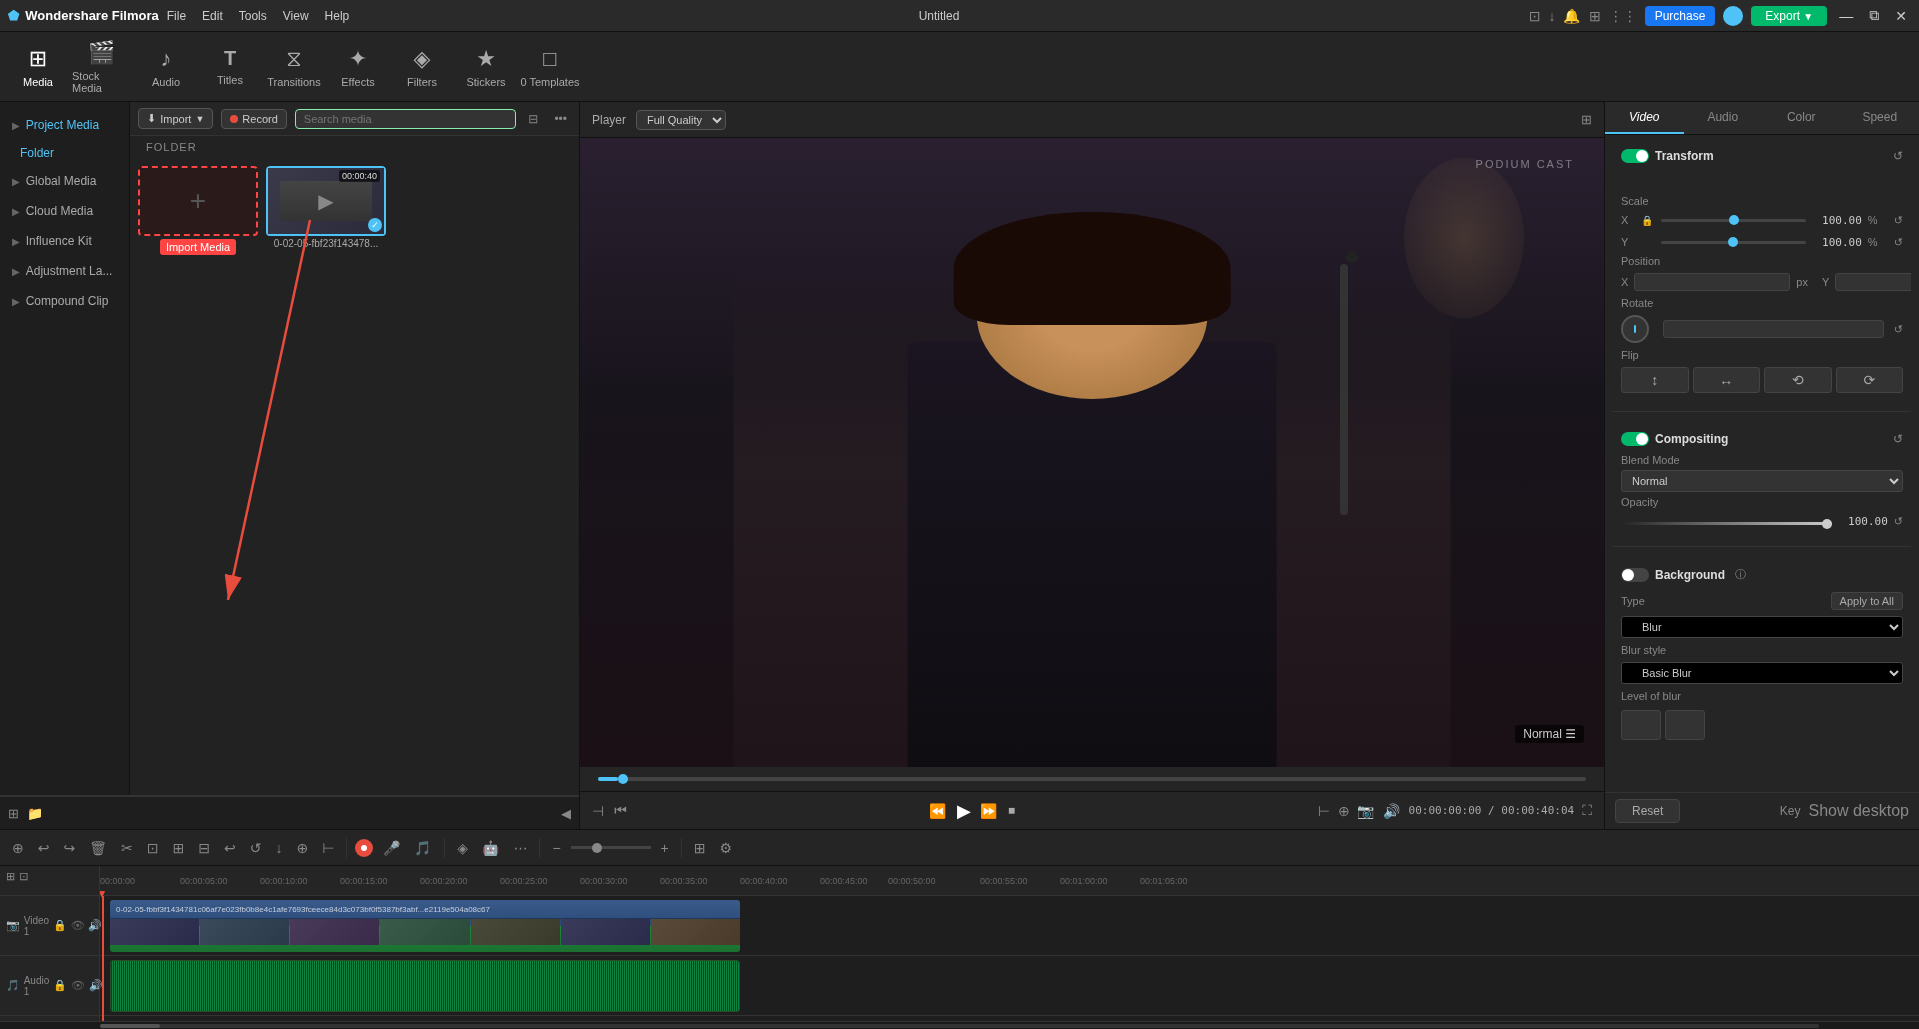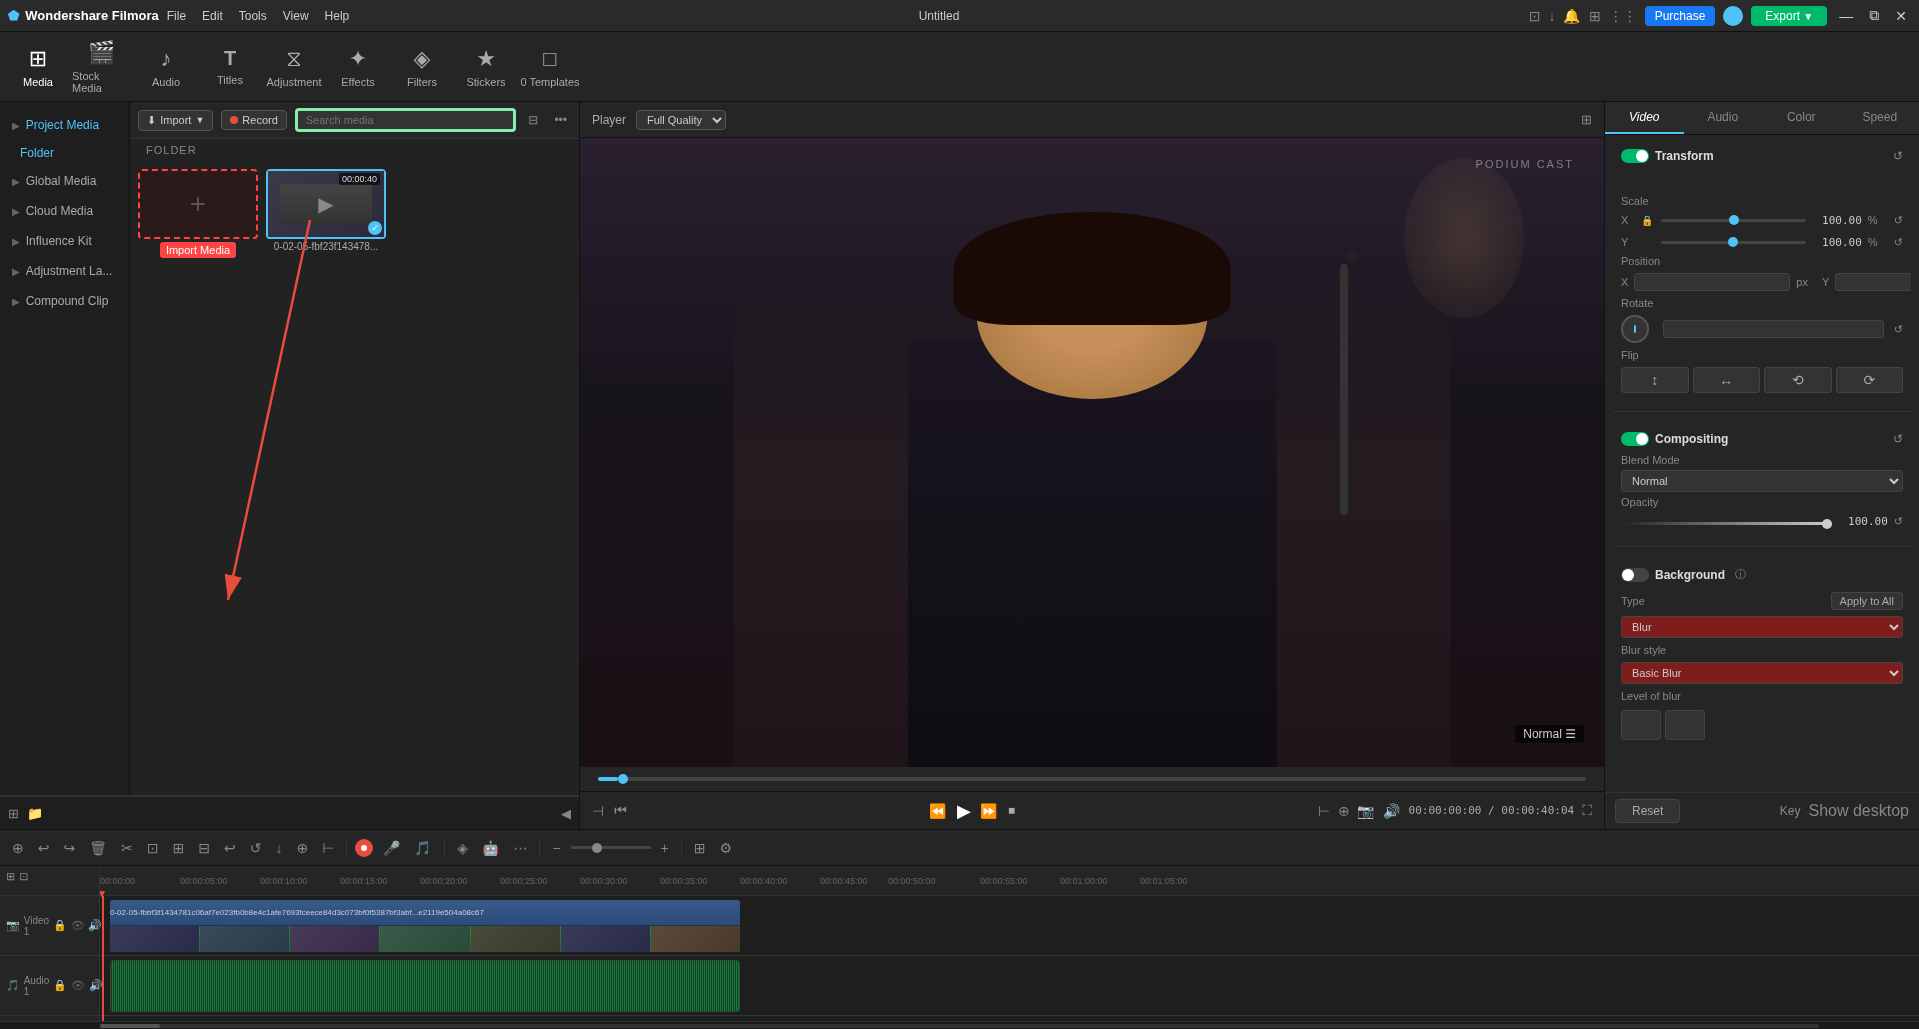--- a/index.html
+++ b/index.html
@@ -33,21 +33,21 @@
     #sidebar-nav { width: 130px; background: #1e1e1e; display: flex; flex-direction: column; padding: 8px 0; border-right: 1px solid #111; flex-shrink: 0; }
     .nav-item { padding: 8px 12px; cursor: pointer; color: #aaa; font-size: 12px; display: flex; align-items: center; gap: 6px; }
     .nav-item.active { color: #4fc3f7; }
     .nav-item .expand-icon { color: #666; font-size: 10px; }
     .nav-folder { padding: 6px 12px 6px 20px; cursor: pointer; color: #4fc3f7; font-size: 12px; }
     #media-content { flex: 1; display: flex; flex-direction: column; overflow: hidden; }
     #media-toolbar { display: flex; align-items: center; gap: 8px; padding: 6px 8px; border-bottom: 1px solid #333; background: #252525; }
     .import-btn { background: #333; border: 1px solid #555; color: #ccc; border-radius: 4px; padding: 3px 8px; font-size: 11px; cursor: pointer; display: flex; align-items: center; gap: 4px; }
     .record-btn { background: #333; border: 1px solid #555; color: #ccc; border-radius: 4px; padding: 3px 8px; font-size: 11px; cursor: pointer; display: flex; align-items: center; gap: 4px; }
     .record-dot { width: 8px; height: 8px; background: #e74c3c; border-radius: 50%; display: inline-block; }
-    .search-box { flex: 1; background: #333; border: 3px solid #86efac; color: #ccc; border-radius: 4px; padding: 3px 8px; font-size: 11px; }
+    .search-box { flex: 1; background: #333; border: 1px solid #86efac; color: #ccc; border-radius: 4px; padding: 3px 8px; font-size: 11px; }
     .filter-btn { color: #888; cursor: pointer; padding: 2px 4px; }
 
     #media-grid { display: flex; flex-wrap: wrap; padding: 8px; gap: 8px; overflow-y: auto; flex: 1; }
     .media-item { width: 120px; cursor: pointer; border-radius: 4px; overflow: hidden; }
     .media-thumb { width: 120px; height: 70px; background: #333; position: relative; border-radius: 4px; display: flex; align-items: center; justify-content: center; border: 2px solid transparent; }
     .media-thumb.import-placeholder { border: 2px dashed #ff4444; background: #2a1a1a; }
     .media-thumb.selected { border: 2px solid #4fc3f7; }
     .media-name { font-size: 10px; color: #aaa; text-align: center; padding: 2px 0; white-space: nowrap; overflow: hidden; text-overflow: ellipsis; }
     .media-duration { position: absolute; top: 2px; right: 4px; font-size: 9px; color: #ddd; background: rgba(0,0,0,0.6); padding: 1px 3px; border-radius: 2px; }
     .import-plus { font-size: 28px; color: #555; }
@@ -106,21 +106,21 @@
 
     .blend-select { background: #333; border: 1px solid #444; color: #ccc; border-radius: 3px; padding: 3px 6px; font-size: 11px; width: 100%; cursor: pointer; }
     .opacity-row { display: flex; align-items: center; gap: 6px; padding: 4px 8px; }
     .opacity-slider-wrap { flex: 1; }
     .opacity-slider { width: 100%; height: 3px; background: linear-gradient(to right, transparent, #ccc); border-radius: 2px; appearance: none; cursor: pointer; }
     .opacity-slider::-webkit-slider-thumb { appearance: none; width: 10px; height: 10px; background: #ccc; border-radius: 50%; }
 
     .bg-type-row { display: flex; align-items: center; justify-content: space-between; padding: 4px 8px; }
     .bg-type-label { color: #888; font-size: 11px; }
     .apply-to-all-btn { background: #333; border: 1px solid #444; color: #aaa; border-radius: 3px; padding: 2px 8px; font-size: 11px; cursor: pointer; }
-    .blur-select { background: #7f1d1d; border: 1px solid #444; color: #ccc; border-radius: 3px; padding: 3px 6px; font-size: 11px; width: 100%; cursor: pointer; }
+    .blur-select { background: #000000; border: 1px solid #444; color: #ccc; border-radius: 3px; padding: 3px 16px; font-size: 11px; width: 100%; cursor: pointer; }
     .blur-level-boxes { display: flex; gap: 4px; padding: 4px 8px; }
     .blur-box { width: 40px; height: 30px; background: #333; border: 1px solid #444; border-radius: 3px; }
 
     
     #timeline-panel { height: 200px; background: #1e1e1e; border-top: 1px solid #111; display: flex; flex-direction: column; }
     #timeline-toolbar { display: flex; align-items: center; padding: 4px 8px; gap: 6px; background: #252525; border-bottom: 1px solid #111; height: 36px; }
     .tl-btn { color: #888; cursor: pointer; font-size: 14px; padding: 2px 4px; border-radius: 3px; }
     .tl-separator { width: 1px; height: 20px; background: #333; margin: 0 2px; }
     .zoom-slider { width: 80px; height: 3px; background: #444; appearance: none; cursor: pointer; }
     .zoom-slider::-webkit-slider-thumb { appearance: none; width: 10px; height: 10px; background: #888; border-radius: 50%; }
@@ -129,21 +129,21 @@
     #timeline-tracks { flex: 1; overflow-x: auto; overflow-y: hidden; position: relative; }
     #timeline-header-row { display: flex; align-items: center; background: #252525; height: 30px; position: relative; border-bottom: 1px solid #333; }
     .tl-time-mark { position: absolute; font-size: 9px; color: #666; white-space: nowrap; }
     #timeline-body { position: relative; height: 130px; }
     #timeline-playhead { position: absolute; top: 0; left: 60px; width: 1px; height: 100%; background: #e74c3c; z-index: 10; }
     #timeline-playhead::before { content: '▼'; color: #e74c3c; position: absolute; top: -8px; left: -5px; font-size: 10px; }
 
     .track-row { display: flex; height: 60px; border-bottom: 1px solid #333; }
     .track-content { flex: 1; position: relative; overflow: hidden; }
     .video-clip { position: absolute; top: 4px; left: 10px; height: 52px; background: linear-gradient(180deg, #3a5a8a 0%, #2a4a7a 50%, #1e8a3a 50%, #1a7030 100%); border-radius: 3px; width: 630px; overflow: hidden; display: flex; flex-direction: column; }
-    .video-clip-top { height: 26px; display: flex; align-items: center; padding: 0 0; font-size: 9px; color: rgba(255,255,255,0.7); overflow: hidden; border-bottom: 1px solid rgba(0,0,0,0.3); }
+    .video-clip-top { height: 19px; display: flex; align-items: center; padding: 0 6px; font-size: 9px; color: rgba(255,255,255,0.7); overflow: hidden; border-bottom: 1px solid rgba(0,0,0,0.3); }
     .video-clip-bottom { height: 26px; display: flex; align-items: center; overflow: hidden; }
     .audio-wave { width: 100%; height: 100%; background: repeating-linear-gradient(90deg, transparent, transparent 1px, rgba(0,200,100,0.5) 1px, rgba(0,200,100,0.5) 2px); }
 
     #timeline-left-sidebar { width: 100px; background: #252525; flex-shrink: 0; border-right: 1px solid #333; display: flex; flex-direction: column; }
     .tl-track-controls { height: 60px; border-bottom: 1px solid #333; display: flex; align-items: center; padding: 0 6px; gap: 4px; }
     .tl-track-name { font-size: 10px; color: #888; flex: 1; }
     .tl-track-icon { color: #666; font-size: 11px; cursor: pointer; }
     .tl-header-spacer { height: 30px; border-bottom: 1px solid #333; }
 
     .folder-label { font-size: 11px; color: #888; padding: 4px 8px; text-transform: uppercase; letter-spacing: 1px; }
@@ -213,21 +213,21 @@
   <div class="toolbar-item">
     <span class="toolbar-icon">♪</span>
     <span>Audio</span>
   </div>
   <div class="toolbar-item">
     <span class="toolbar-icon" style="font-size:20px;font-weight:bold;">T</span>
     <span>Titles</span>
   </div>
   <div class="toolbar-item">
     <span class="toolbar-icon">⧖</span>
-    <span>Adjustment</span>
+    <span>Transitions</span>
   </div>
   <div class="toolbar-item">
     <span class="toolbar-icon">✦</span>
     <span>Effects</span>
   </div>
   <div class="toolbar-item">
     <span class="toolbar-icon">◈</span>
     <span>Filters</span>
   </div>
   <div class="toolbar-item">

